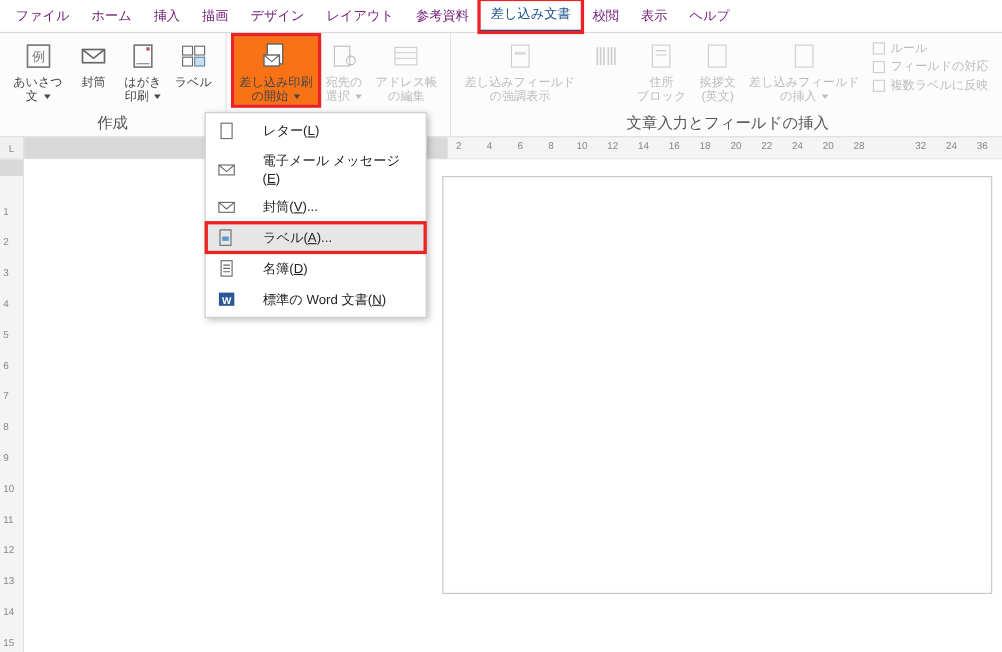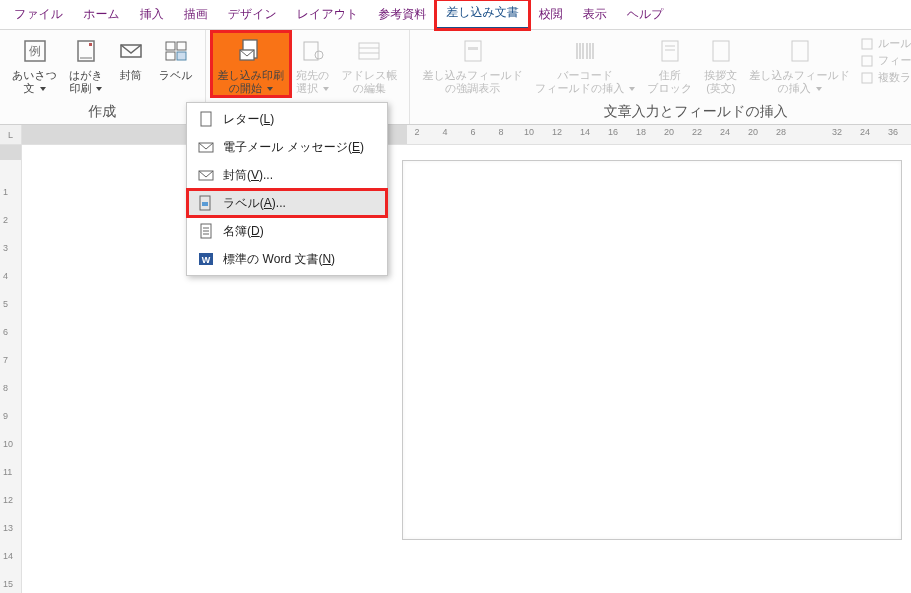--- a/index.html
+++ b/index.html
@@ -41,21 +41,21 @@
   .ruler-v .vtick { position:absolute; left:3px; font-size:9px; color:#888; transform:translateY(-50%) rotate(0deg); }
 
   .ruler-corner { position:absolute; left:0; top:125px; width:22px; height:20px; background:#f0f0f0; border-right:1px solid #e0e0e0; border-bottom:1px solid #e0e0e0; font-size:9px; color:#888; display:flex; align-items:center; justify-content:center; }
 
   
   .doc-area { position:absolute; left:22px; top:145px; right:0; bottom:0; background:#ffffff; }
   .page { position:absolute; left:380px; top:15px; width:500px; height:380px; background:#fff; border:1px solid #c9c9c9; box-shadow:0 0 4px rgba(0,0,0,0.05) inset; }
 
   
   .menu { position:absolute; left:186px; top:102px; width:202px; background:#fff; border:1px solid #c8c8c8; box-shadow:2px 2px 6px rgba(0,0,0,0.25); font-size:12px; padding:2px 0; z-index:10; }
-  .menu-item { display:flex; align-items:center; gap:8px; padding:5px 10px; color:#222; }
+  .menu-item { display:flex; align-items:center; gap:24px; padding:5px 10px; color:#222; }
   .menu-item .micon { width:18px; height:18px; display:flex; align-items:center; justify-content:center; color:#555; }
   .menu-item.hover { background:#e6e6e6; }
   .menu-item.highlight-red { outline:3px solid #e22; outline-offset:-2px; }
   .menu-item .txt u { text-decoration:underline; }
 
   svg { display:block; }
   .hidden-canvas { position:absolute; left:22px; top:145px; width:165px; bottom:0; background:#fff; }
 </style>
 </head>
 <body>
@@ -84,35 +84,35 @@
           <svg width="26" height="26" viewBox="0 0 26 26">
                 <rect x="3" y="3" width="20" height="20" fill="none" stroke="#777" stroke-width="1.5"></rect>
                 <text x="13" y="17" font-size="12" text-anchor="middle" fill="#777">例</text>
               </svg>
         </span>
         <span class="lbl">あいさつ<br>文 <span class="caret"></span></span>
       </div>
       <div class="rbtn">
         <span class="icon">
           <svg width="26" height="26" viewBox="0 0 26 26">
+                <rect x="3" y="7" width="20" height="12" fill="none" stroke="#666" stroke-width="1.5"></rect>
+                <polyline points="3,7 13,15 23,7" fill="none" stroke="#666" stroke-width="1.5"></polyline>
+              </svg>
+        </span>
+        <span class="lbl">封筒</span>
+      </div>
+      <div class="rbtn">
+        <span class="icon">
+          <svg width="26" height="26" viewBox="0 0 26 26">
                 <rect x="5" y="3" width="16" height="20" fill="none" stroke="#777" stroke-width="1.5"></rect>
                 <rect x="16" y="5" width="3" height="3" fill="#b55"></rect>
                 <line x1="7" y1="20" x2="19" y2="20" stroke="#777"></line>
               </svg>
         </span>
         <span class="lbl">はがき<br>印刷 <span class="caret"></span></span>
-      </div>
-      <div class="rbtn">
-        <span class="icon">
-          <svg width="26" height="26" viewBox="0 0 26 26">
-                <rect x="3" y="7" width="20" height="12" fill="none" stroke="#666" stroke-width="1.5"></rect>
-                <polyline points="3,7 13,15 23,7" fill="none" stroke="#666" stroke-width="1.5"></polyline>
-              </svg>
-        </span>
-        <span class="lbl">封筒</span>
       </div>
       <div class="rbtn">
         <span class="icon">
           <svg width="26" height="26" viewBox="0 0 26 26">
                 <rect x="3" y="4" width="9" height="8" fill="none" stroke="#666"></rect>
                 <rect x="14" y="4" width="9" height="8" fill="none" stroke="#666"></rect>
                 <rect x="3" y="14" width="9" height="8" fill="none" stroke="#666"></rect>
                 <rect x="14" y="14" width="9" height="8" fill="#cde" stroke="#58a"></rect>
               </svg>
         </span>
@@ -176,21 +176,20 @@
                 <g stroke="#ccc" stroke-width="1.5">
                   <line x1="5" y1="5" x2="5" y2="21"></line>
                   <line x1="8" y1="5" x2="8" y2="21"></line>
                   <line x1="11" y1="5" x2="11" y2="21"></line>
                   <line x1="15" y1="5" x2="15" y2="21"></line>
                   <line x1="18" y1="5" x2="18" y2="21"></line>
                   <line x1="21" y1="5" x2="21" y2="21"></line>
                 </g>
               </svg>
         </span>
-        <span class="lbl">バーコード<br>フィールドの挿入 <span class="caret"></span></span>
       </div>
       <div class="rbtn disabled">
         <span class="icon">
           <svg width="26" height="26" viewBox="0 0 26 26">
                 <rect x="5" y="3" width="16" height="20" fill="none" stroke="#ccc"></rect>
                 <line x1="8" y1="8" x2="18" y2="8" stroke="#ccc"></line>
                 <line x1="8" y1="12" x2="18" y2="12" stroke="#ccc"></line>
               </svg>
         </span>
         <span class="lbl">住所<br>ブロック</span>

